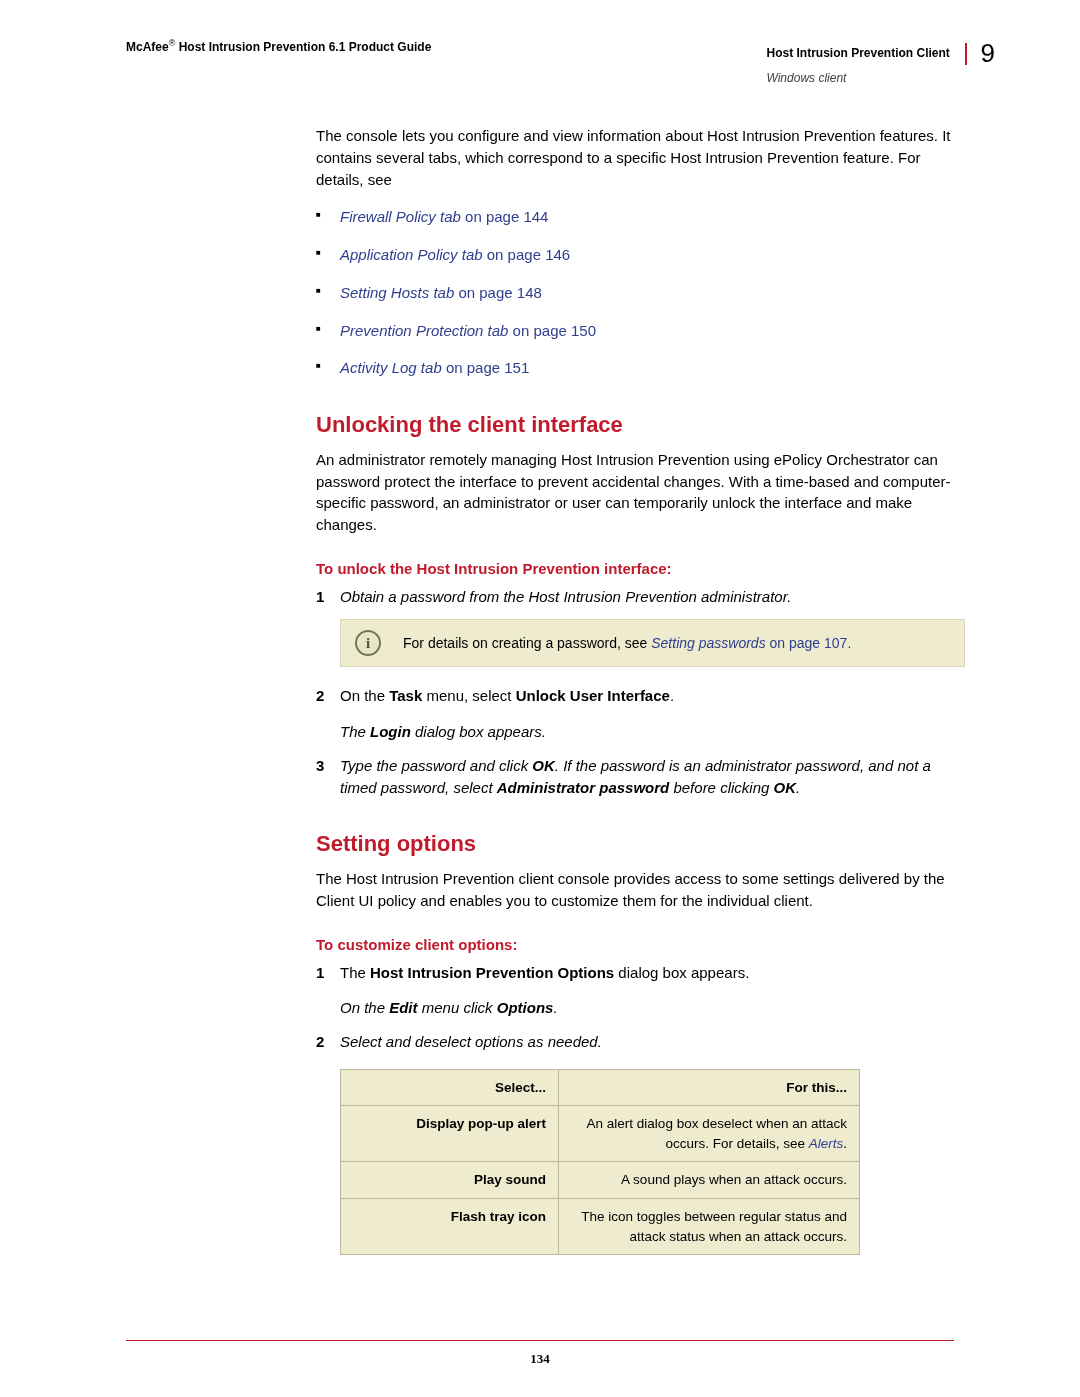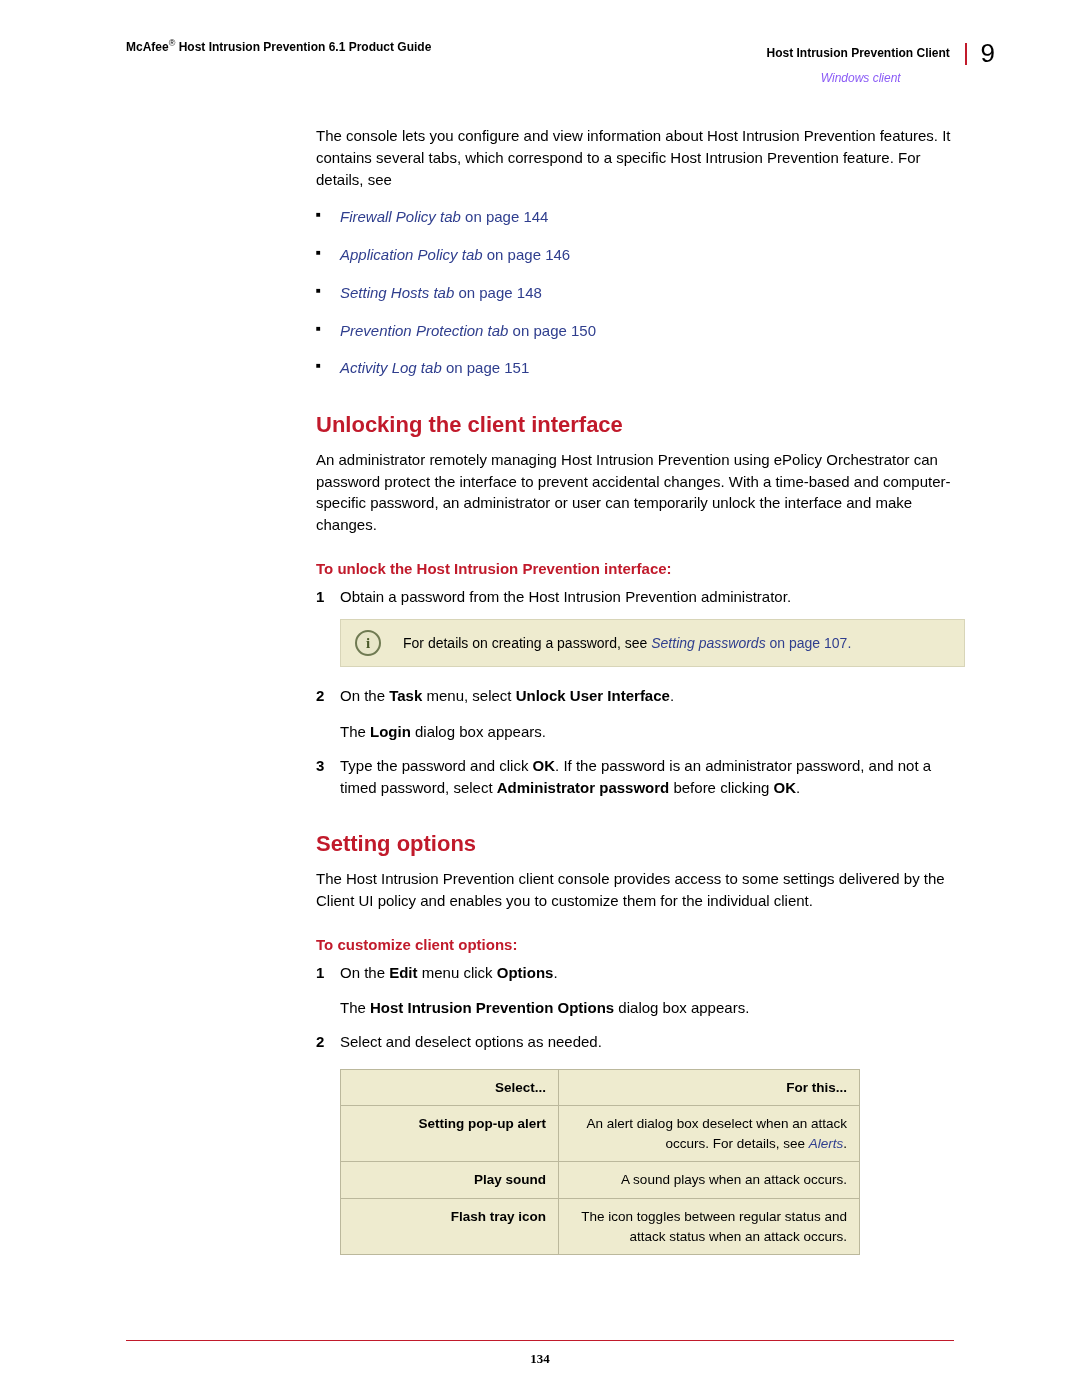--- a/index.html
+++ b/index.html
@@ -19,38 +19,38 @@
   .hdr {
     display: flex;
     justify-content: space-between;
     align-items: flex-start;
     font-size: 12px;
   }
   .hdr-left { }
   .hdr-left .brand { font-weight: bold; }
   .hdr-left .sup { font-size: 9px; vertical-align: super; }
   .hdr-left .rest { font-weight: bold; }
-  .hdr-right { text-align: center; }
+  .hdr-right { text-align: left; }
   .hdr-right .line1 { font-weight: bold; }
   .hdr-right .sep {
     display: inline-block;
     width: 0;
     height: 22px;
     border-left: 2px solid #c11a2b;
     margin: 0 10px 0 12px;
     vertical-align: middle;
   }
   .hdr-right .chap {
     font-size: 26px;
     font-weight: normal;
     vertical-align: middle;
   }
   .hdr-right .line2 {
     font-style: italic;
-    color: #8b5cf6;
+    color: #404040;
     margin-top: 2px;
     padding-right: 40px;
   }
   .content {
     margin-left: 190px;
     margin-right: 30px;
     margin-top: 40px;
     font-size: 15px;
     line-height: 1.45;
   }
@@ -71,21 +71,21 @@
     color: #c11a2b;
     font-size: 22px;
     font-weight: bold;
     margin: 30px 0 8px 0;
   }
   .proc-title { color: #c11a2b; font-weight: bold; margin: 22px 0 6px 0; font-size: 15px; }
   .step { display: flex; margin: 4px 0 12px 0; }
   .step .num { width: 24px; font-weight: bold; flex-shrink: 0; }
   .step .body { flex: 1; }
   .step .body p { margin: 0 0 14px 0; }
-  .step .body p:last-child { margin-bottom: 0; }
+  .step .body p:last-child { margin-bottom: 0; font-style: italic; }
   .note {
     display: flex;
     align-items: center;
     background: #eeebcf;
     border: 1px solid #d8d5b8;
     margin: 8px 0 18px 24px;
     padding: 10px 14px;
     box-sizing: border-box;
   }
   .note .icon {
@@ -209,43 +209,43 @@
 
     <h2 class="section">Setting options</h2>
     <div>The Host Intrusion Prevention client console provides access to some settings delivered by the Client UI policy and enables you to customize them for the individual client.</div>
 
     <div class="proc-title">To customize client options:</div>
 
     <div class="step">
       <div class="num">1</div>
       <div class="body">
         <p>
+          <span>The </span><span class="bold">Host Intrusion Prevention Options</span><span> dialog box appears.</span>
+        </p>
+        <p>
           <span>On the </span><span class="bold">Edit</span><span> menu click </span><span class="bold">Options</span><span>.</span>
-        </p>
-        <p>
-          <span>The </span><span class="bold">Host Intrusion Prevention Options</span><span> dialog box appears.</span>
         </p>
       </div>
     </div>
 
     <div class="step">
       <div class="num">2</div>
       <div class="body">
           <p>Select and deselect options as needed.</p>
         </div>
     </div>
 
     <table class="opts">
       <tbody>
           <tr>
         <th>Select...</th>
         <th>For this...</th>
       </tr>
       <tr>
-        <td class="c1">Setting pop-up alert</td>
+        <td class="c1">Display pop-up alert</td>
         <td>
           <span>An alert dialog box deselect when an attack occurs. For details, see </span><span class="linktext">Alerts</span><span>.</span>
         </td>
       </tr>
       <tr>
         <td class="c1">Play sound</td>
         <td>
           <span>A sound plays when an attack occurs.</span>
         </td>
       </tr>

